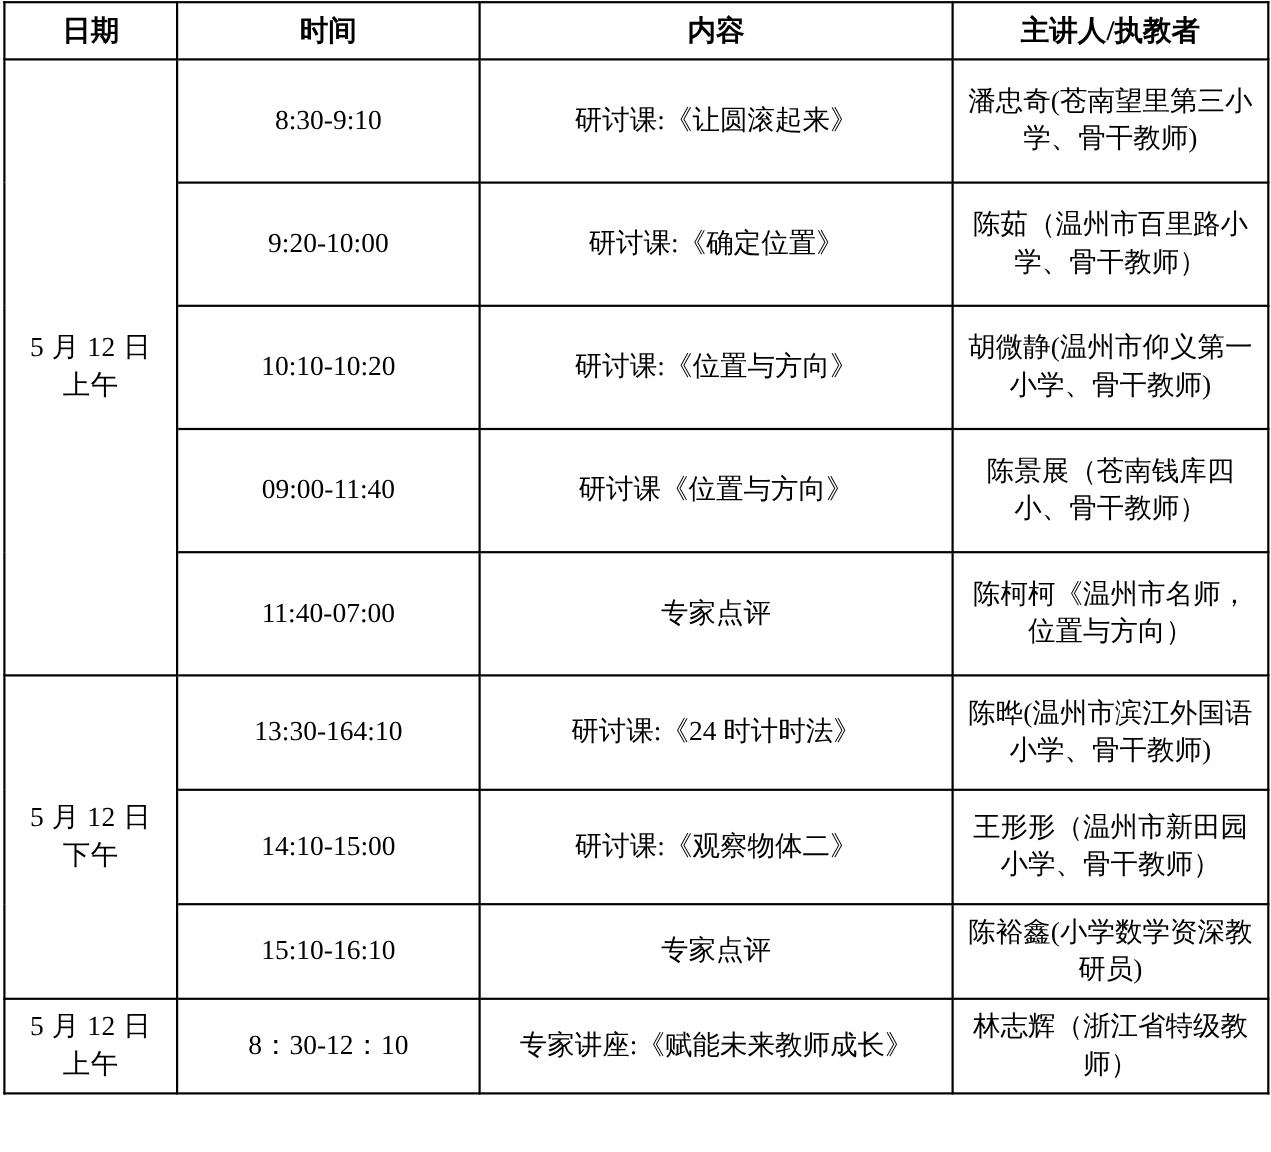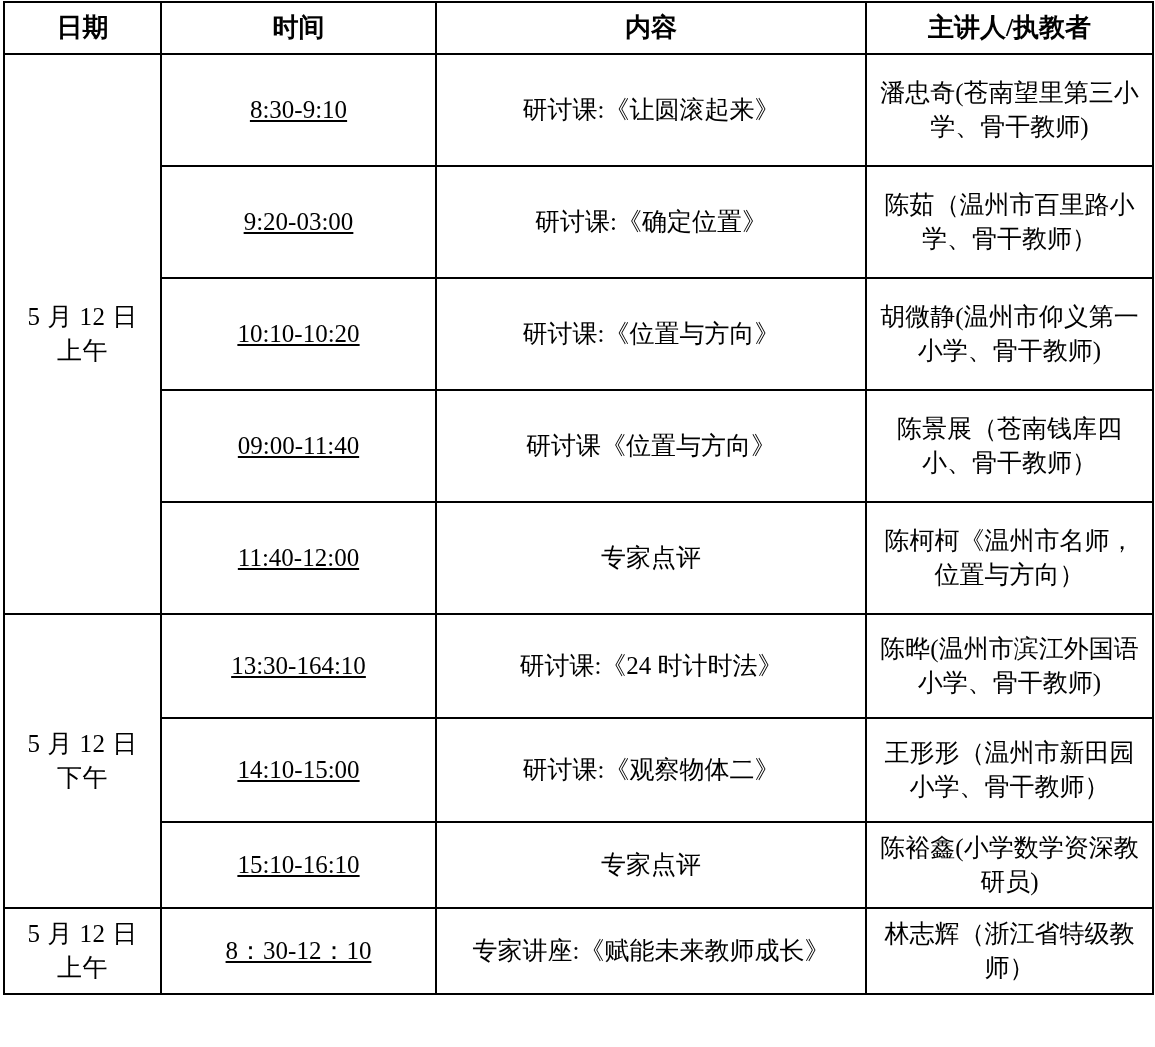--- a/index.html
+++ b/index.html
@@ -48,21 +48,20 @@
   col.c-speaker { width: 287px; }
 
   td.date-cell {
     font-size: 25px;
     letter-spacing: 0.5px;
   }
   td.time-cell {
     font-weight: bold;
     font-size: 24px;
     font-family: "Liberation Serif", "DejaVu Serif", serif;
-    text-decoration: underline;
   }
   td.content-cell {
     font-size: 25px;
   }
   td.speaker-cell {
     text-align: left;
     padding-left: 14px;
     padding-right: 6px;
     font-size: 25px;
     border-radius: 11px;
@@ -95,36 +94,36 @@
       <tr class="row-tall">
         <td class="date-cell" rowspan="5">
             <span class="nowrap-line">5 月 12 日</span>
             <span class="nowrap-line">上午</span>
           </td>
         <td class="time-cell">8:30-9:10</td>
         <td class="content-cell">研讨课:《让圆滚起来》</td>
         <td class="speaker-cell">潘忠奇(苍南望里第三小学、骨干教师)</td>
       </tr>
       <tr class="row-tall">
-        <td class="time-cell">9:20-03:00</td>
+        <td class="time-cell">9:20-10:00</td>
         <td class="content-cell">研讨课:《确定位置》</td>
         <td class="speaker-cell">陈茹（温州市百里路小学、骨干教师）</td>
       </tr>
       <tr class="row-tall">
         <td class="time-cell">10:10-10:20</td>
         <td class="content-cell">研讨课:《位置与方向》</td>
         <td class="speaker-cell">胡微静(温州市仰义第一小学、骨干教师)</td>
       </tr>
       <tr class="row-tall">
         <td class="time-cell">09:00-11:40</td>
         <td class="content-cell">研讨课《位置与方向》</td>
         <td class="speaker-cell">陈景展（苍南钱库四小、骨干教师）</td>
       </tr>
       <tr class="row-tall">
-        <td class="time-cell">11:40-12:00</td>
+        <td class="time-cell">11:40-07:00</td>
         <td class="content-cell">专家点评</td>
         <td class="speaker-cell">陈柯柯《温州市名师，位置与方向）</td>
       </tr>
       <tr class="row-mid">
         <td class="date-cell" rowspan="3">
             <span class="nowrap-line">5 月 12 日</span>
             <span class="nowrap-line">下午</span>
           </td>
         <td class="time-cell">13:30-164:10</td>
         <td class="content-cell">研讨课:《24 时计时法》</td>

